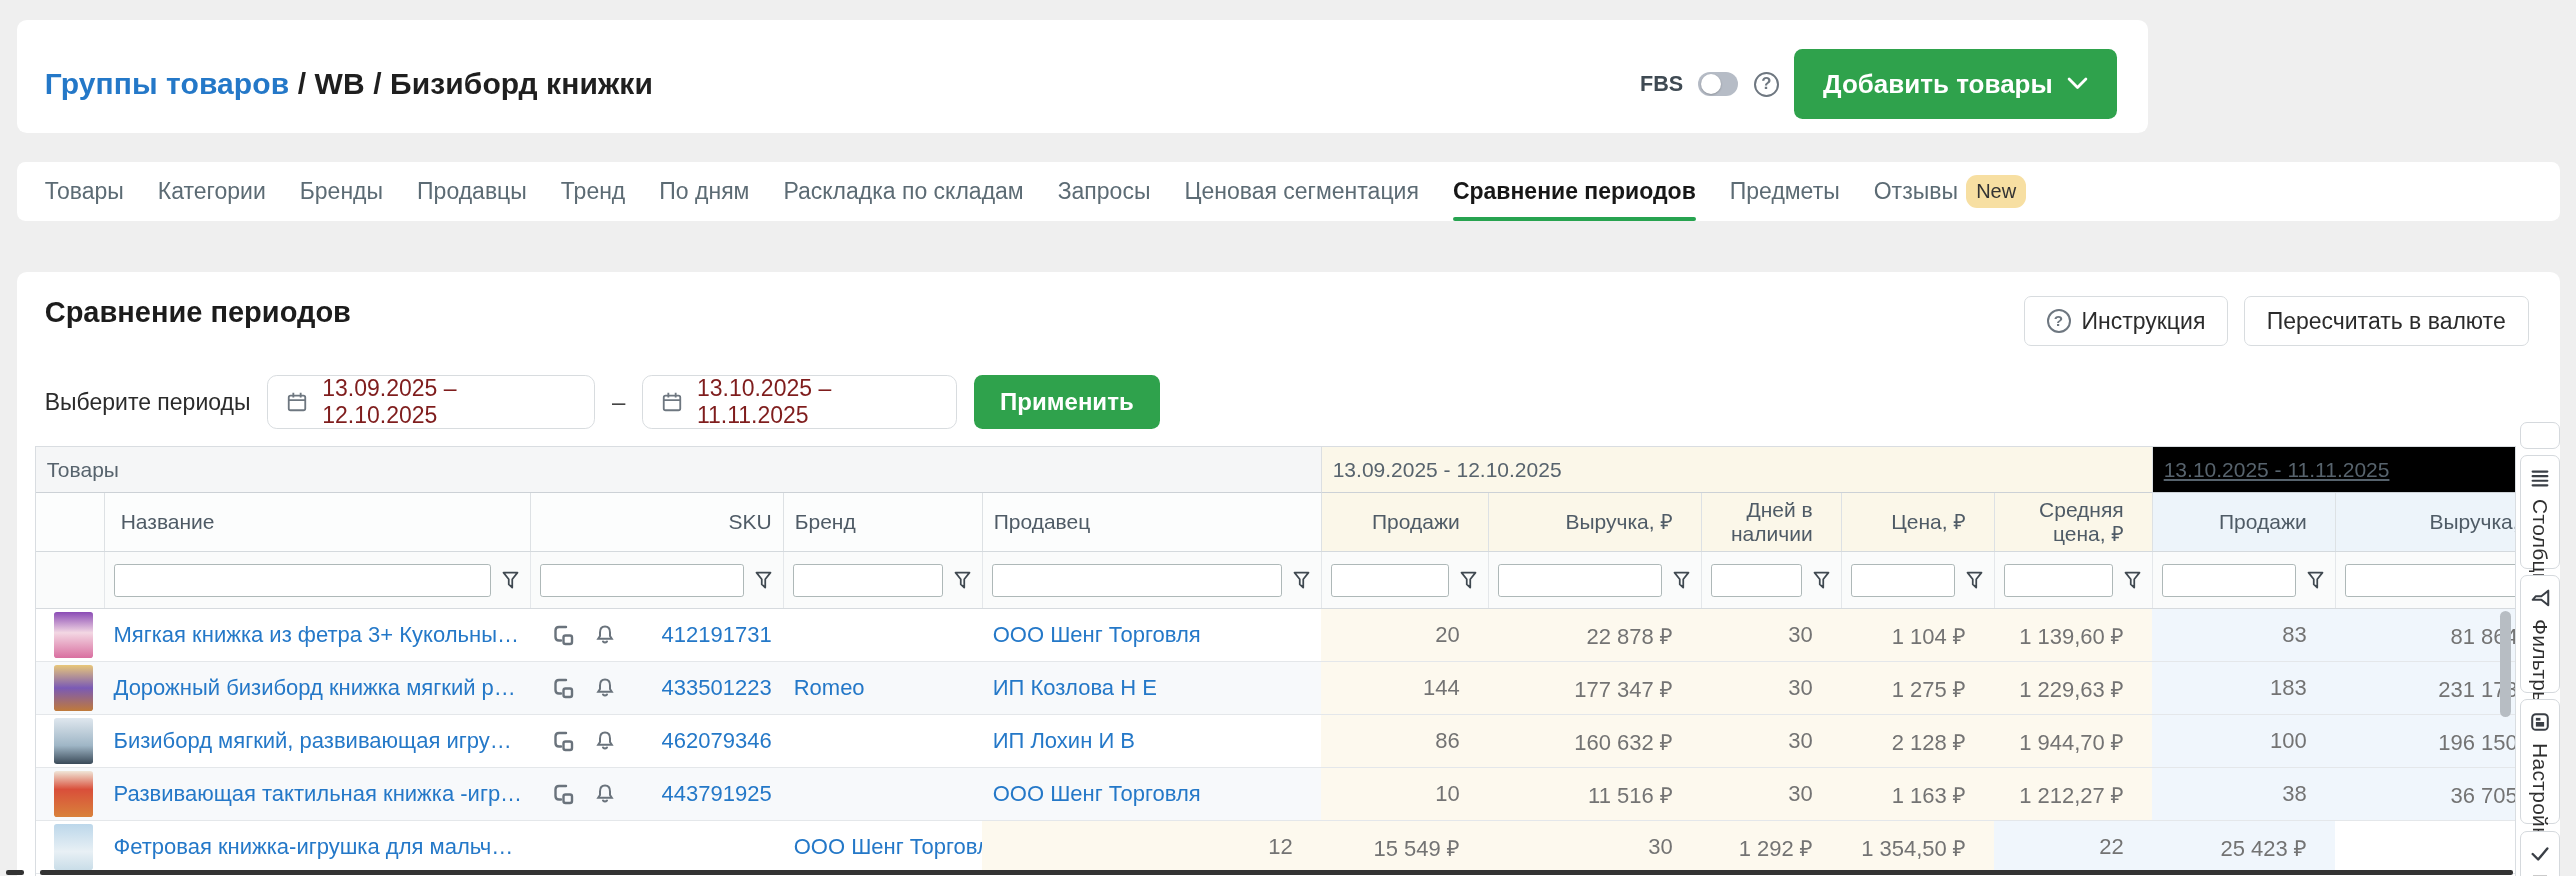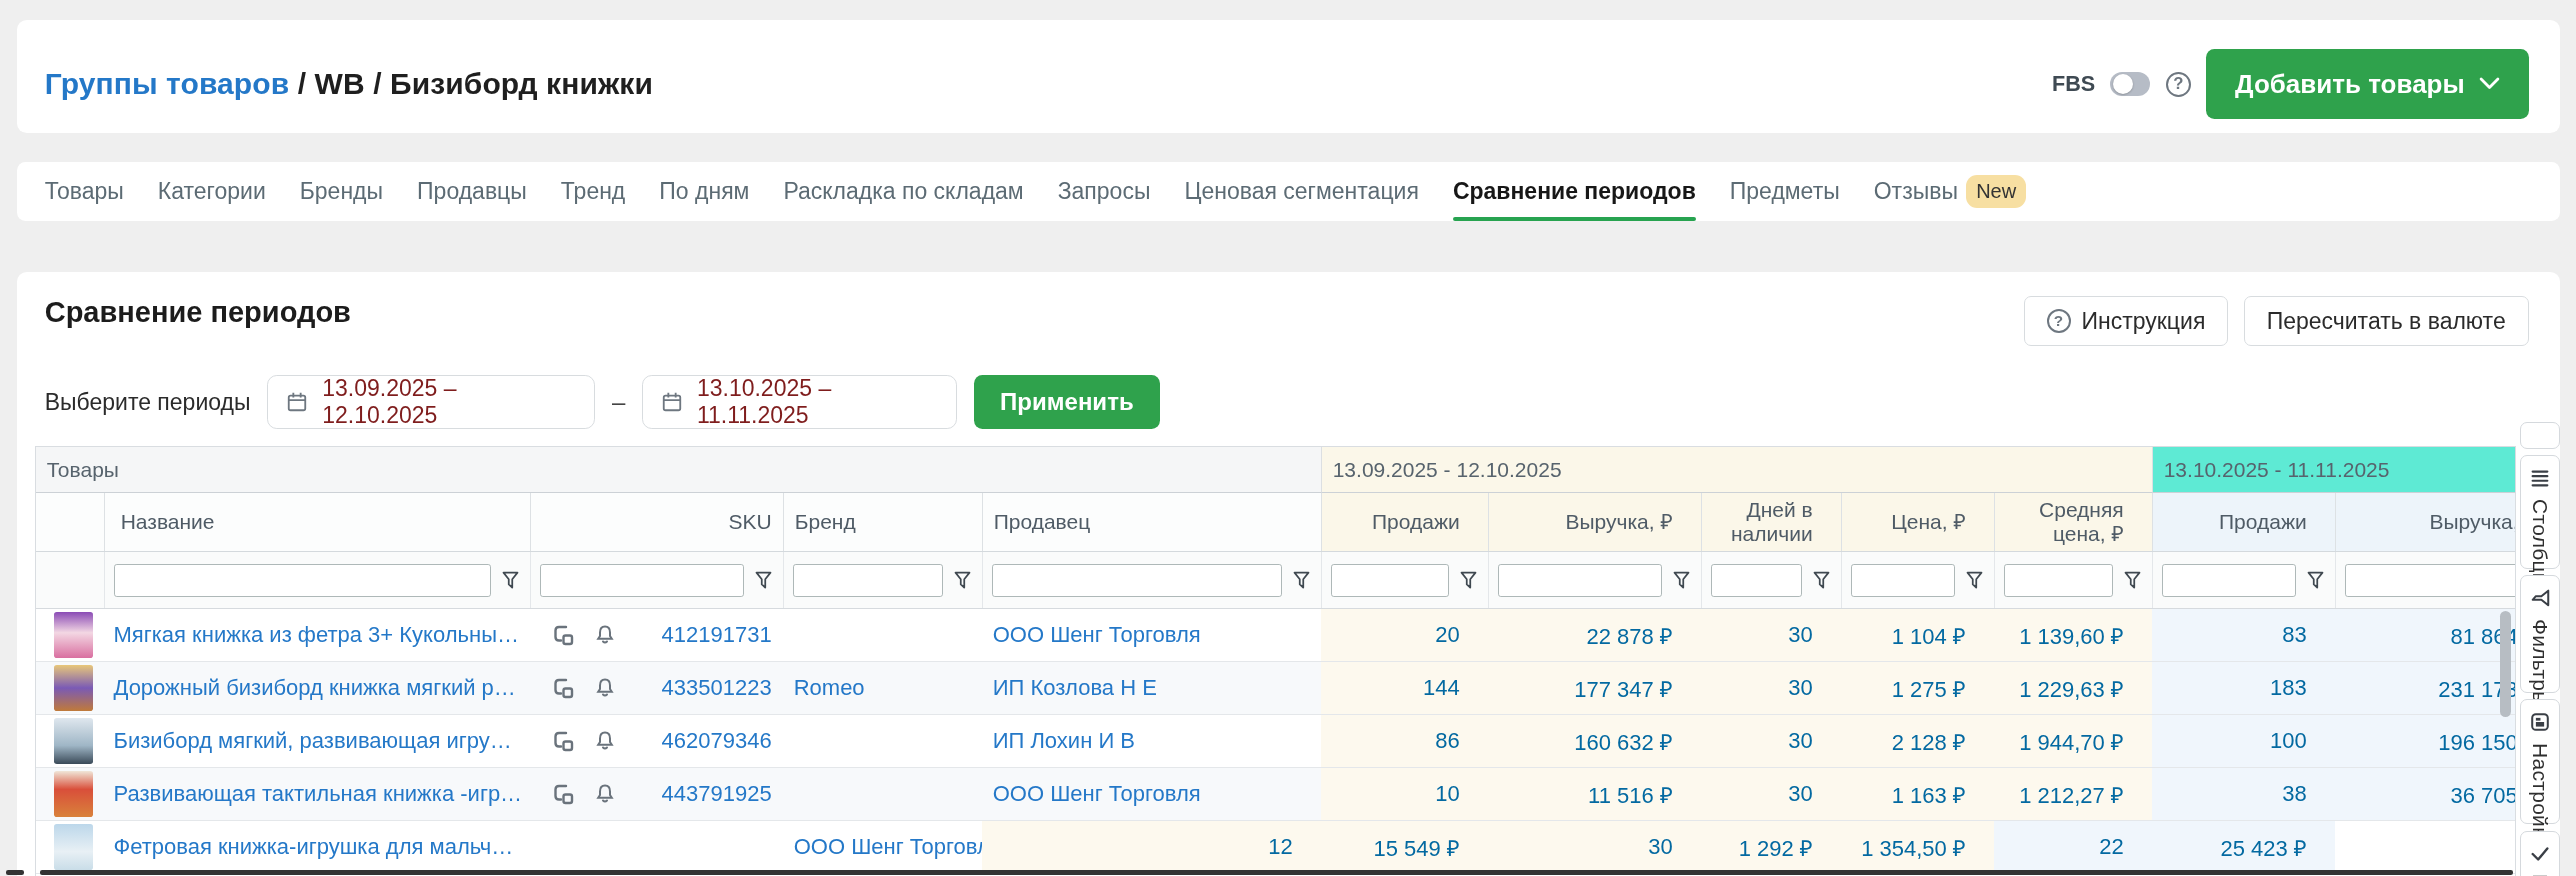--- a/index.html
+++ b/index.html
@@ -1,21 +1,21 @@
 <!DOCTYPE html>
 <html style="font-size:11px"><head>
 <meta charset="utf-8">
 <style>
   * { margin:0; padding:0; box-sizing:border-box; }
   html,body { width:2576px; height:877px; overflow:hidden;
     font-family:"Liberation Sans", sans-serif; background:#efefef; }
   .card { background:#fff; border-radius:9.8px; }
 
   
-  .top-card { position:absolute; left:16.7px; top:19.5px; width:2543px; height:113px;
+  .top-card { position:absolute; left:16.7px; top:19.5px; width:2131px; height:113px;
     display:flex; align-items:center; padding:16px 31px 0 28px; }
   .breadcrumb { font-size:30px; font-weight:700; color:#1f1f1f; letter-spacing:0.1px; }
   .breadcrumb a { color:#2478c8; text-decoration:none; cursor:pointer; }
   .top-right { margin-left:auto; display:flex; align-items:center; gap:15.3px; }
   .fbs-label { font-size:21.6px; color:#3f4a53; font-weight:600; }
   .toggle { width:40px; height:24.4px; border-radius:12.5px; background:#b6bcc6; position:relative; cursor:pointer; }
   .toggle .knob { position:absolute; left:2.1px; top:2.1px; width:20px; height:20px; border-radius:50%; background:#fff; box-shadow:0 0.7px 2.1px rgba(0,0,0,.25); }
   .qmark { width:25px; height:25px; border-radius:50%; border:2.1px solid #6e7780; color:#6e7780;
     font-size:16.7px; font-weight:700; display:flex; align-items:center; justify-content:center; }
   .btn-green-big { height:70px; padding:0 29px; background:#2fa24c; border:none; border-radius:8.4px;
@@ -52,21 +52,21 @@
     font-size:24px; font-weight:700; cursor:pointer; font-family:"Liberation Sans", sans-serif; }
 
   
   .tablewrap { position:absolute; left:18px; top:174px; width:2481px; height:431px;
     border:0.7px solid #d9dde1; overflow:hidden; background:#fff; }
   .grow { display:grid; grid-template-columns:1285px 831px 413px; height:46px; }
   .gcell { display:flex; align-items:center; padding-left:11px; font-size:21px; color:#57636d;
     border-bottom:1.4px solid #ccd1d6; white-space:nowrap; }
   .g-products { background:#f5f6f7; }
   .g-p1 { background:#fbf7e9; border-left:0.7px solid #dcdfe2; }
-  .g-p2 { background:#5eead4; border-left:0.7px solid #dcdfe2; }
+  .g-p2 { background:#000000; border-left:0.7px solid #dcdfe2;text-decoration:underline; }
 
   .cols { --c:68px 426px 253px 199px 339px 167px 213px 140px 153px 158px 183px 230px; }
   .hrow { display:grid; grid-template-columns:var(--c); height:59px; }
   .th { display:flex; align-items:center; font-size:21px; color:#4f5b66; padding:0 11px;
     border-left:0.7px solid #dde1e4; line-height:1.15; }
   .th:first-child { border-left:none; }
   .th.right { justify-content:flex-end; text-align:right; padding-right:28px; }
   .th.hp1 { background:#fbf7e9; } .th.hp2 { background:#edf4fa; } .th.hp { background:#fcfdfd; }
   .hrow { border-bottom:0.7px solid #d4d9dd; }
 
@@ -76,21 +76,21 @@
   .fc input { flex:1; min-width:0; height:33px; border:1.4px solid #aeb8b8; border-radius:2.8px; background:#fff;
     font-size:19.5px; padding:0 7px; outline:none; }
   .funnel { flex:none; width:21px; height:21px; cursor:pointer; display:flex; }
 
   .trow { display:grid; grid-template-columns:var(--c); height:53px; border-bottom:0.7px solid #e4e7ea; }
   .td { display:flex; align-items:center; white-space:nowrap; overflow:hidden; }
   .pcell { background:#fff; }
   .trow.alt .pcell { background:#f7f9fb; }
   .p1cell { background:#fdf9ee; }
   .p2cell { background:#f0f6fc; }
-  .num { justify-content:flex-end; padding-right:28px; font-size:22px; color:#0369a1; }
+  .num { justify-content:flex-end; padding-right:28px; font-size:22px; color:#737373; }
   .c-img { padding-left:18px; }
   .thumb { width:39px; height:46px; border-radius:2.8px; cursor:pointer; }
   .c-name { padding-left:9.8px; padding-right:7px; }
   .lnk { color:#2478c8; text-decoration:none; font-size:22px; cursor:pointer; }
   .trunc { overflow:hidden; text-overflow:ellipsis; white-space:nowrap; display:block; }
   .c-sku { padding:0 11px 0 21px; gap:18px; }
   .c-sku .lnk { margin-left:auto; }
   .c-brand,.c-seller { padding-left:11px; }
   .rowicon { width:24px; height:24px; flex:none; cursor:pointer; display:flex; }
 

